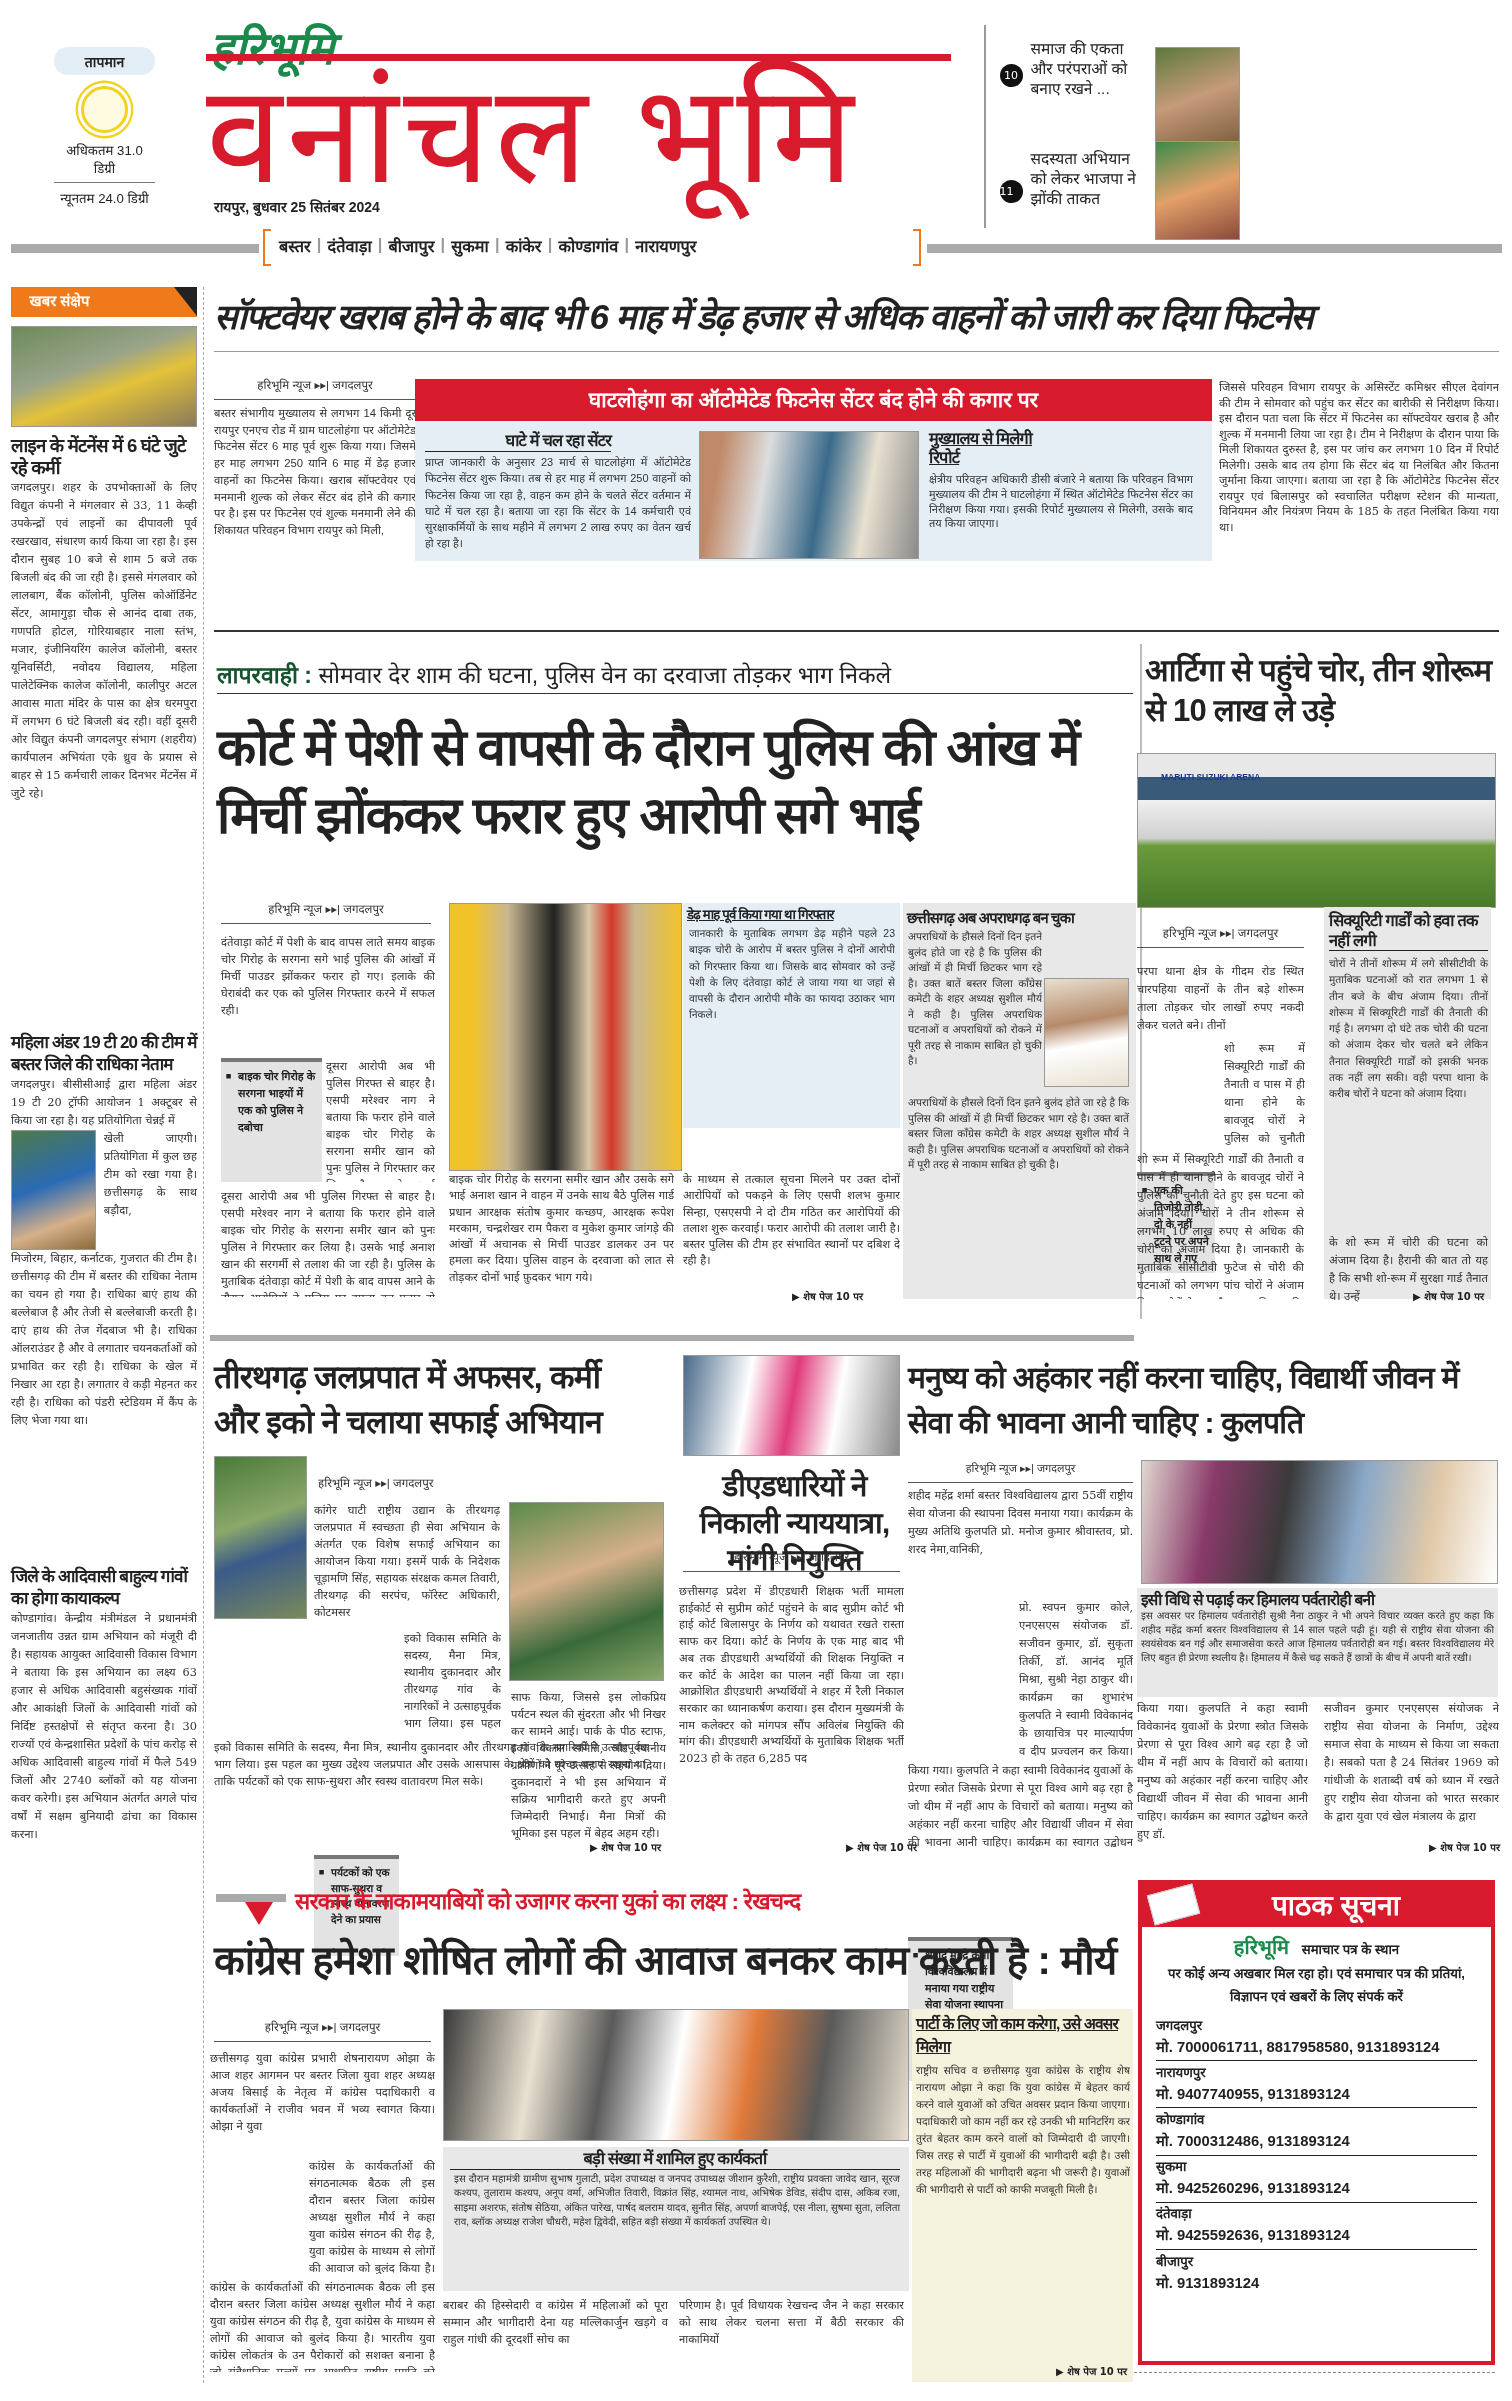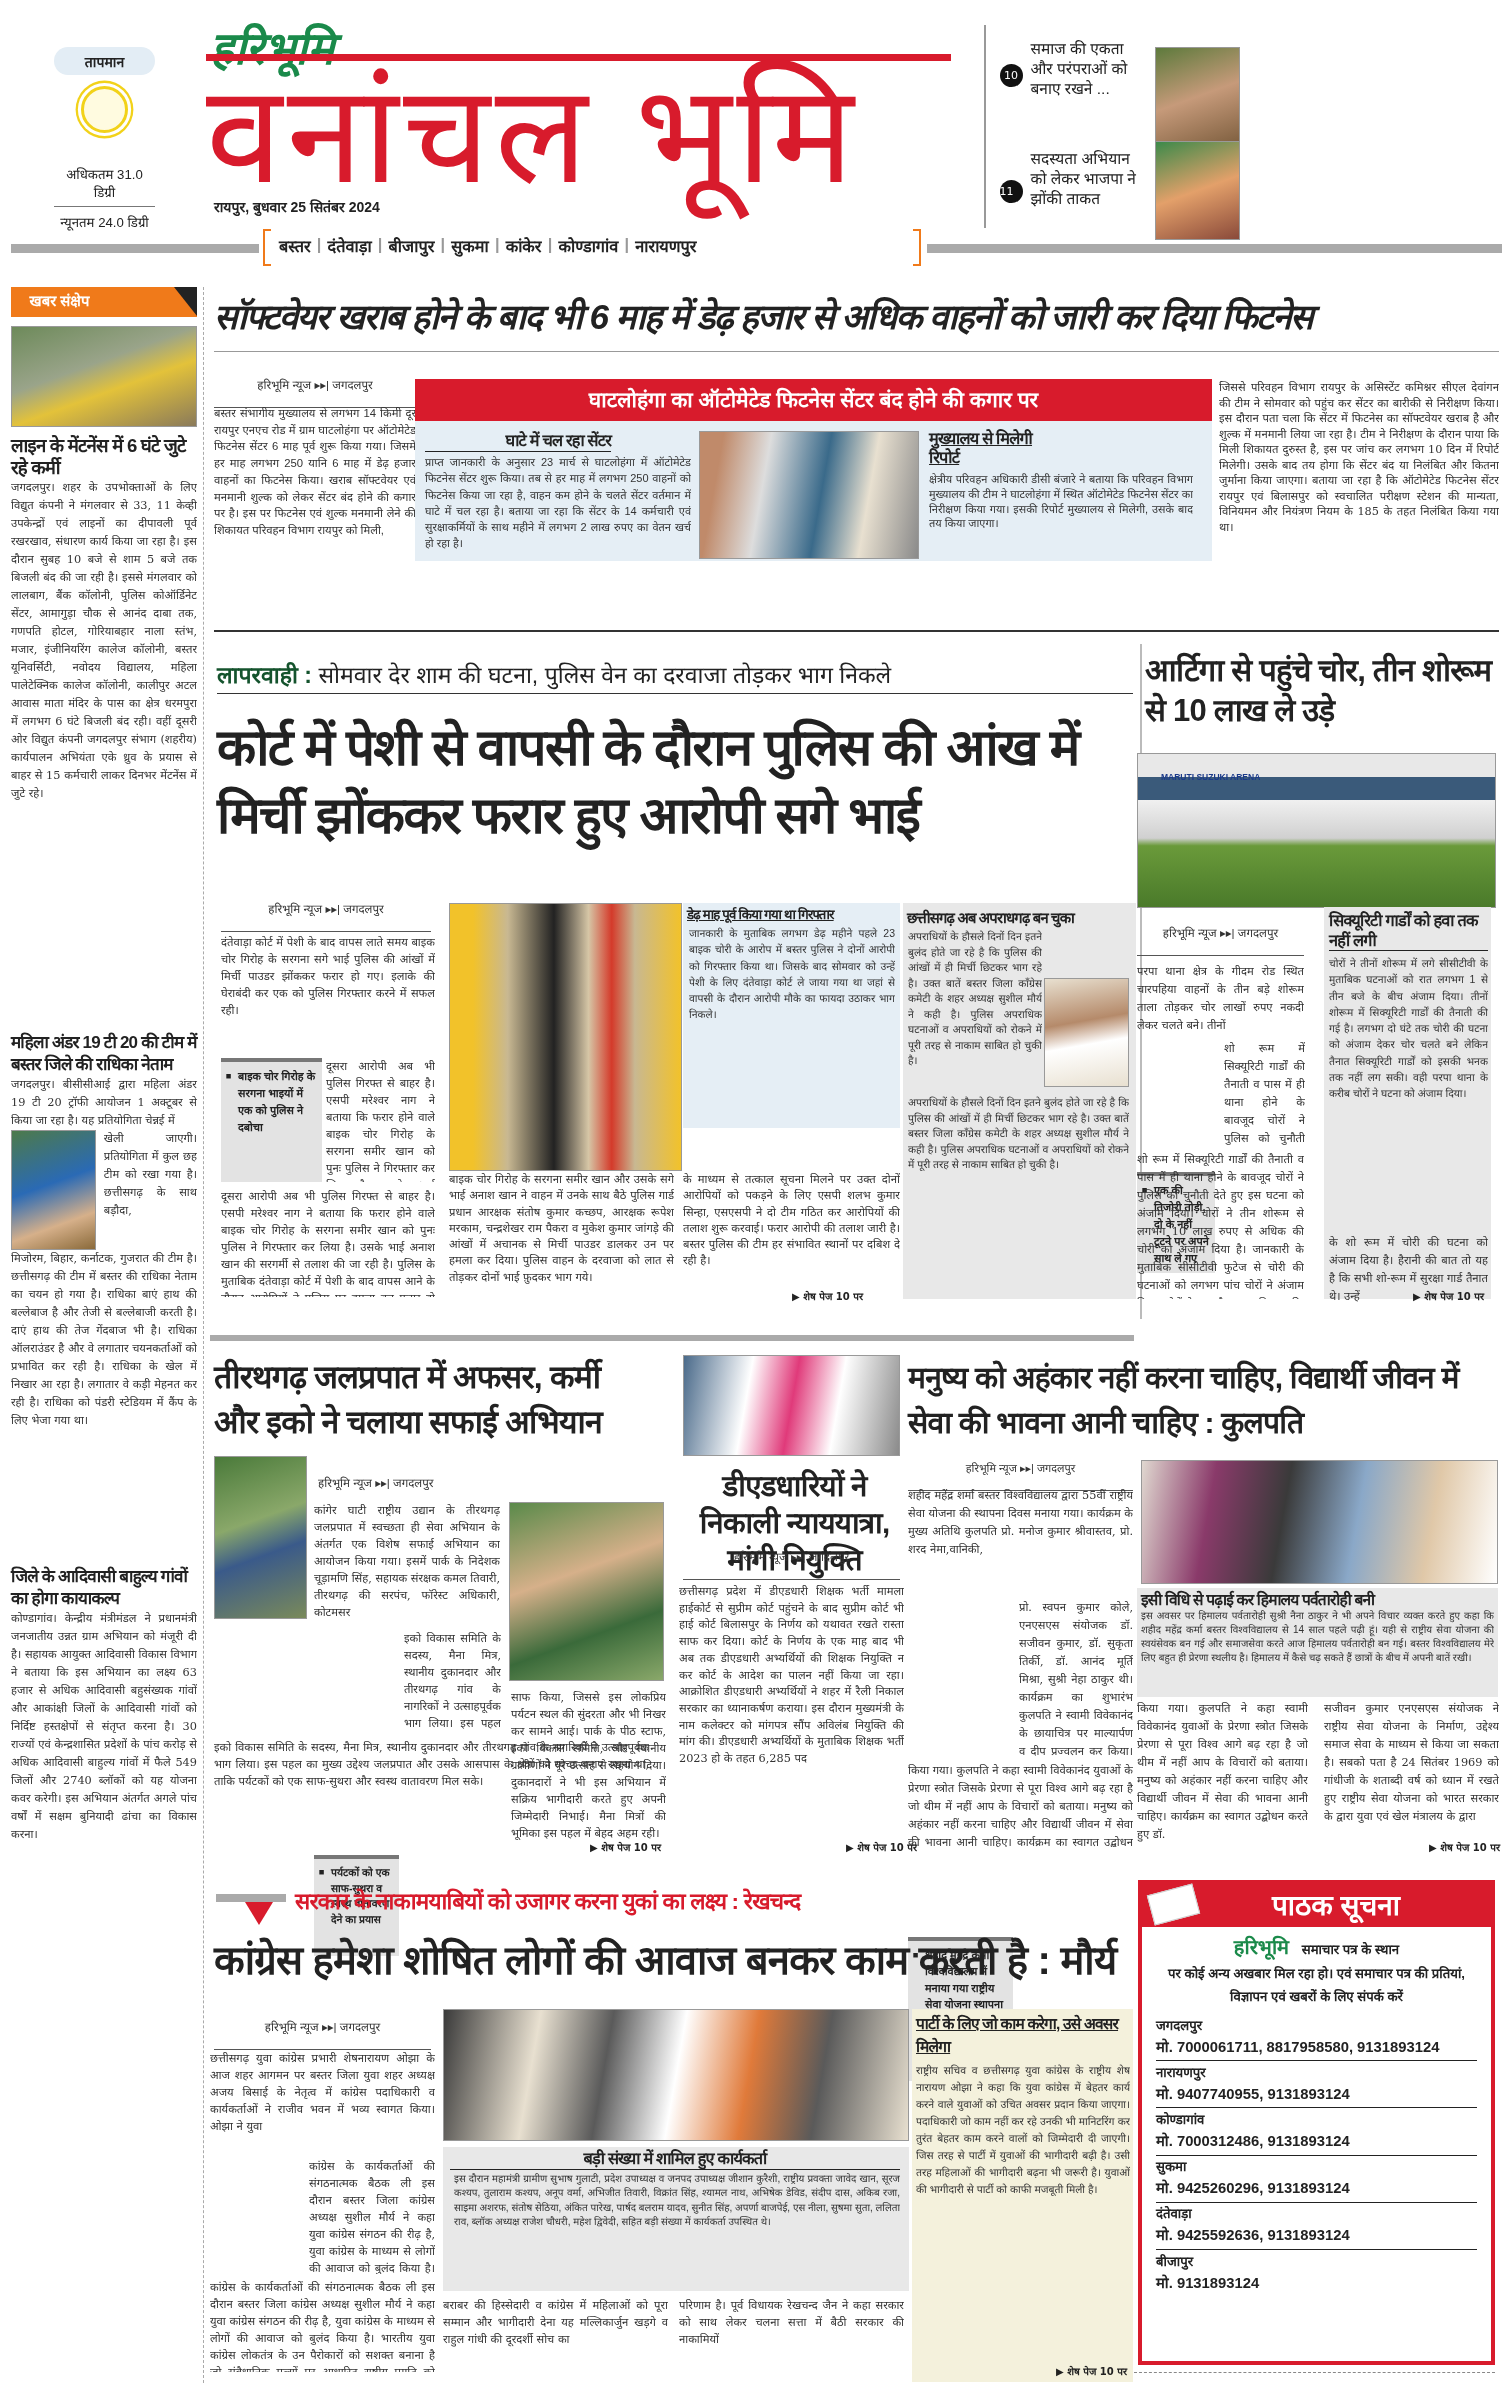--- a/index.html
+++ b/index.html
@@ -2,38 +2,38 @@
 <html style="font-size:12.4px"><head>
 <meta charset="utf-8">
 <style>
 *{box-sizing:border-box;margin:0;padding:0}
 body{width:1512px;height:2401px;background:#fff;font-family:"DejaVu Sans",sans-serif;color:#222;position:relative;overflow:hidden}
 .abs{position:absolute}
 .txt{font-size:11.6px;line-height:18.6px;color:#333;text-align:justify}
 .serif{font-family:"DejaVu Serif",serif}
 .cond{font-family:"Liberation Sans",sans-serif}
 .hd{font-family:"Liberation Sans",sans-serif;font-weight:bold;color:#222;letter-spacing:-0.8px}
-.byline{font-family:"Liberation Sans",sans-serif;font-size:11.6px;color:#333;border-bottom:1.6px solid #555;padding-bottom:15px;text-align:center}
+.byline{font-family:"Liberation Sans",sans-serif;font-size:11.6px;color:#333;border-bottom:1.6px solid #555;padding-bottom:7px;text-align:center}
 .photo{background:linear-gradient(135deg,#6a8d5a,#a7b89a 40%,#c9b48d 70%,#8a7a6a);border:0.8px solid #999}
 .box{background:#e8e8e8}
 .lightblue{background:#e5eef5}
 .cream{background:#f4f1dc}
 .bullet{font-family:"Liberation Sans",sans-serif;font-weight:bold;font-size:12.4px;line-height:18.6px;background:#e3e3e3;padding:6.2px 6.2px 6.2px 17px;position:relative;border-top:4.7px solid #777}
 .bullet:before{content:"■";position:absolute;left:4.7px;top:6.2px;font-size:9.3px}
 .more{font-weight:bold}
 .rule{background:#999}
 .vline{background:#bbb;width:1.6px}
 </style>
 </head>
 <body>
 
 <div class="abs" style="left:54px;top:47px;width:101px;text-align:center">
   <div style="background:#e3edf5;border-radius:15.5px;padding:4.7px 0;font-family:'Liberation Sans',sans-serif;font-weight:bold;font-size:14px">तापमान</div>
   <div style="margin:11px auto 0;width:47px;height:47px;border-radius:50%;background:#fffbe0;border:3.9px solid #f2d21a;box-shadow:0 0 0 3.1px #fff,0 0 0 5.4px #f2d21a"></div>
-  <div style="margin-top:32px;font-family:'Liberation Sans',sans-serif;font-size:13.2px;border-bottom:1.6px solid #777;padding-bottom:4.7px">अधिकतम 31.0 डिग्री</div>
+  <div style="margin-top:8px;font-family:'Liberation Sans',sans-serif;font-size:13.2px;border-bottom:1.6px solid #777;padding-bottom:4.7px">अधिकतम 31.0 डिग्री</div>
   <div style="margin-top:6.2px;font-family:'Liberation Sans',sans-serif;font-size:13.2px">न्यूनतम 24.0 डिग्री</div>
 </div>
 
 <div class="abs" style="left:210px;top:15.5px;font-family:'Liberation Sans',sans-serif;font-weight:bold;font-size:45px;color:#1a8a4a;font-style:italic">हरिभूमि</div>
 <div class="abs" style="left:206px;top:54px;font-family:'Liberation Sans',sans-serif;font-size:137px;line-height:148px;color:#d81b2c;letter-spacing:4.7px;border-top:7px solid #d81b2c;padding-top:0;width:745px">वनांचल भूमि</div>
 <div class="abs" style="left:214px;top:197px;font-family:'Liberation Sans',sans-serif;font-weight:bold;font-size:14px">रायपुर, बुधवार 25 सितंबर 2024</div>
 
 <div class="abs" style="left:984px;top:25px;width:512px;height:203px">
   <div class="abs" style="left:0;top:0;width:1.6px;height:203px;background:#999"></div>
   <div class="abs" style="left:15.5px;top:14px;width:481px;height:85px">

